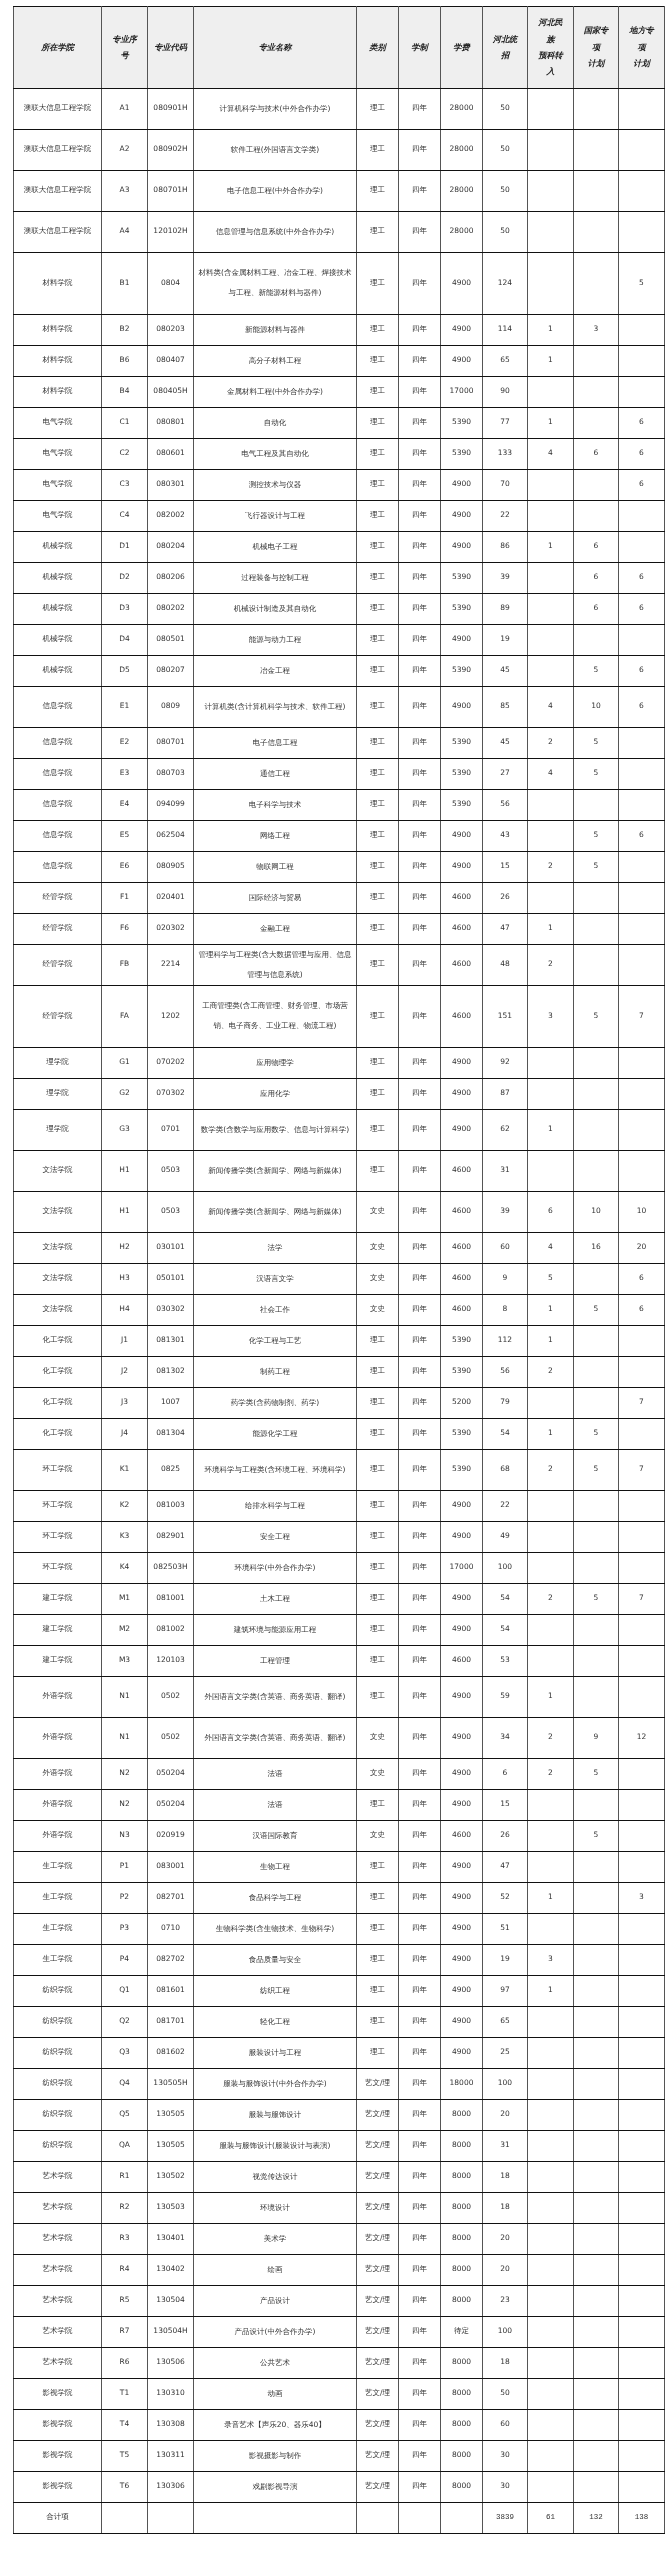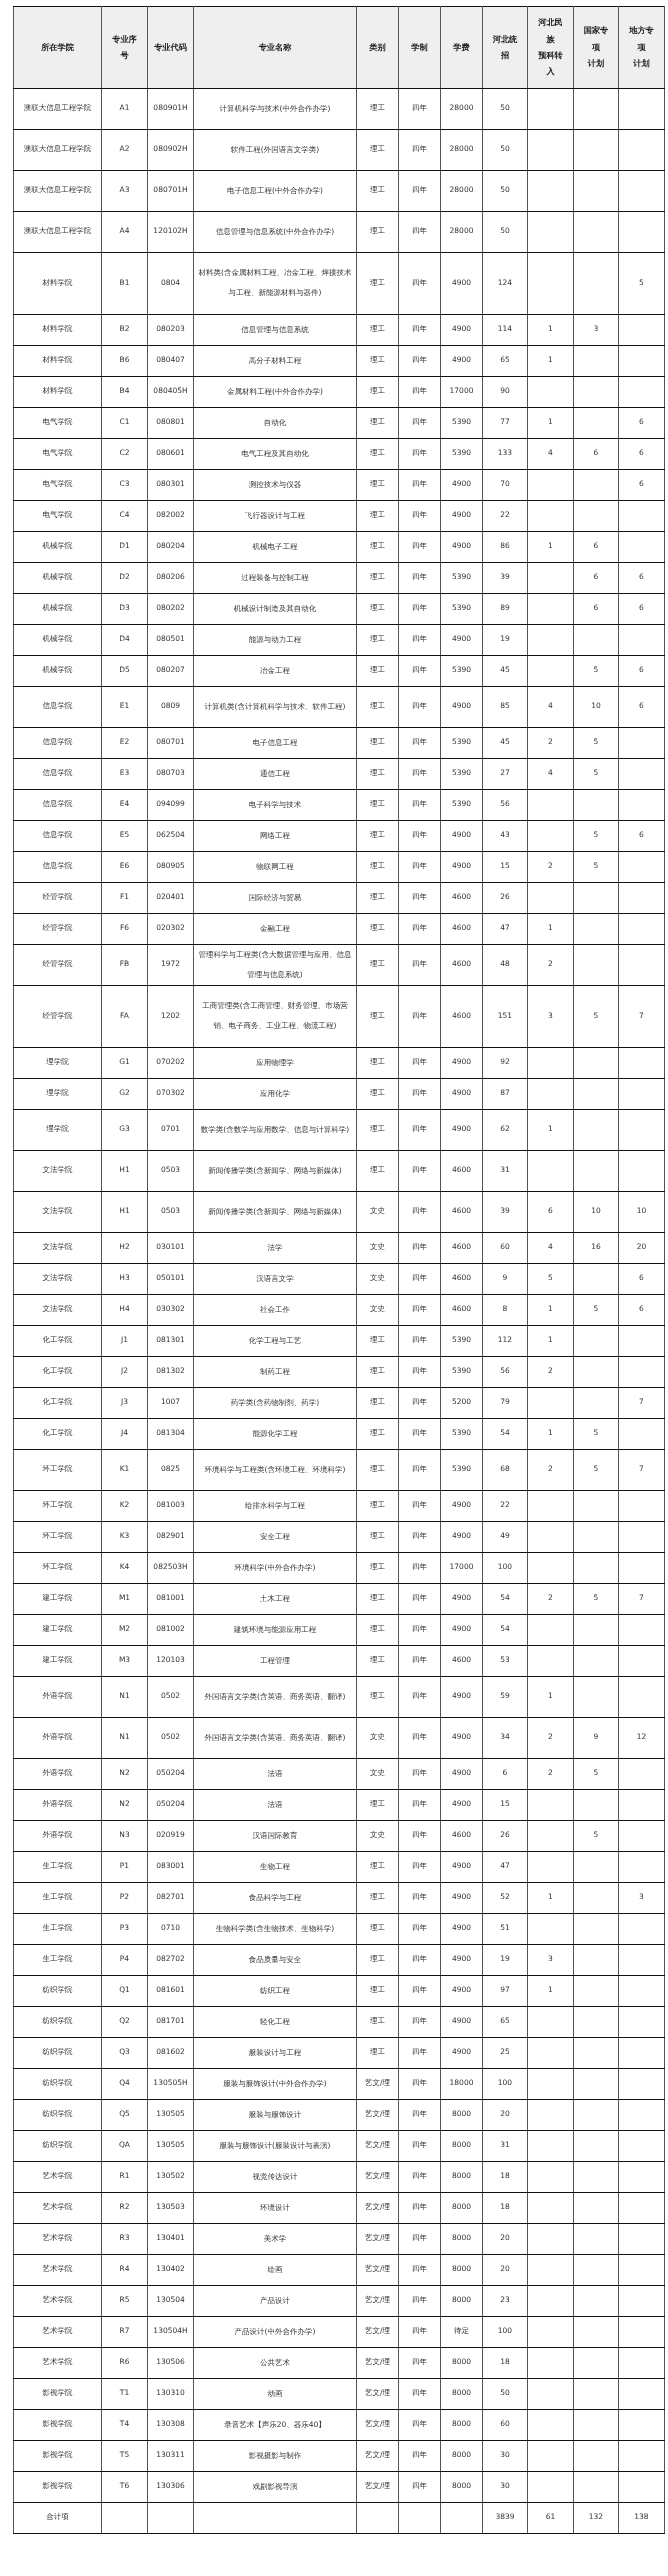--- a/index.html
+++ b/index.html
@@ -7,26 +7,26 @@
            font-family: "DejaVu Sans", "Liberation Sans", sans-serif; color: #333333; }
     table.plan { position: absolute; left: 13px; top: 5.5px; width: 650px;
                  border-collapse: collapse; table-layout: fixed; }
     table.plan th, table.plan td {
       border-left: 0.7px solid #555555; border-right: 0.7px solid #555555;
       border-top: 1px solid #111111; border-bottom: 1px solid #111111;
       text-align: center; vertical-align: middle; padding: 0 2px;
       font-size: 7.5px; line-height: 20.5px; word-break: break-all; overflow: hidden;
     }
     table.plan th { background: #efefef; font-weight: bold; font-size: 8.2px; line-height: 16.4px;
-                    height: 81px; color: #222222; }
+                    height: 81px; color: #222222; font-style: italic; }
     table.plan td.name { line-height: 20px; }
     table.plan tr.r1 td { height: 30px; }
     table.plan tr.r2 td { height: 40px; }
     table.plan tr.r3 td { height: 61px; }
-    table.plan tr.total td { height: 30px; }
+    table.plan tr.total td { height: 30px; font-family: Liberation Mono, monospace; }
   </style>
 </head>
 <body>
 
 <table class="plan">
   <colgroup>
     <col style="width:88px">
       <col style="width:46px">
       <col style="width:46px">
       <col style="width:163px">
@@ -147,21 +147,21 @@
         <td>4900</td>
         <td>124</td>
         <td></td>
         <td></td>
         <td>5</td>
       </tr>
       <tr class="r1">
         <td>材料学院</td>
         <td>B2</td>
         <td>080203</td>
-        <td class="name">信息管理与信息系统</td>
+        <td class="name">新能源材料与器件</td>
         <td>理工</td>
         <td>四年</td>
         <td>4900</td>
         <td>114</td>
         <td>1</td>
         <td>3</td>
         <td></td>
       </tr>
       <tr class="r1">
         <td>材料学院</td>
@@ -406,21 +406,21 @@
         <td>四年</td>
         <td>4600</td>
         <td>47</td>
         <td>1</td>
         <td></td>
         <td></td>
       </tr>
       <tr class="r2">
         <td>经管学院</td>
         <td>FB</td>
-        <td>1972</td>
+        <td>2214</td>
         <td class="name">管理科学与工程类(含大数据管理与应用、信息管理与信息系统)</td>
         <td>理工</td>
         <td>四年</td>
         <td>4600</td>
         <td>48</td>
         <td>2</td>
         <td></td>
         <td></td>
       </tr>
       <tr class="r3">

